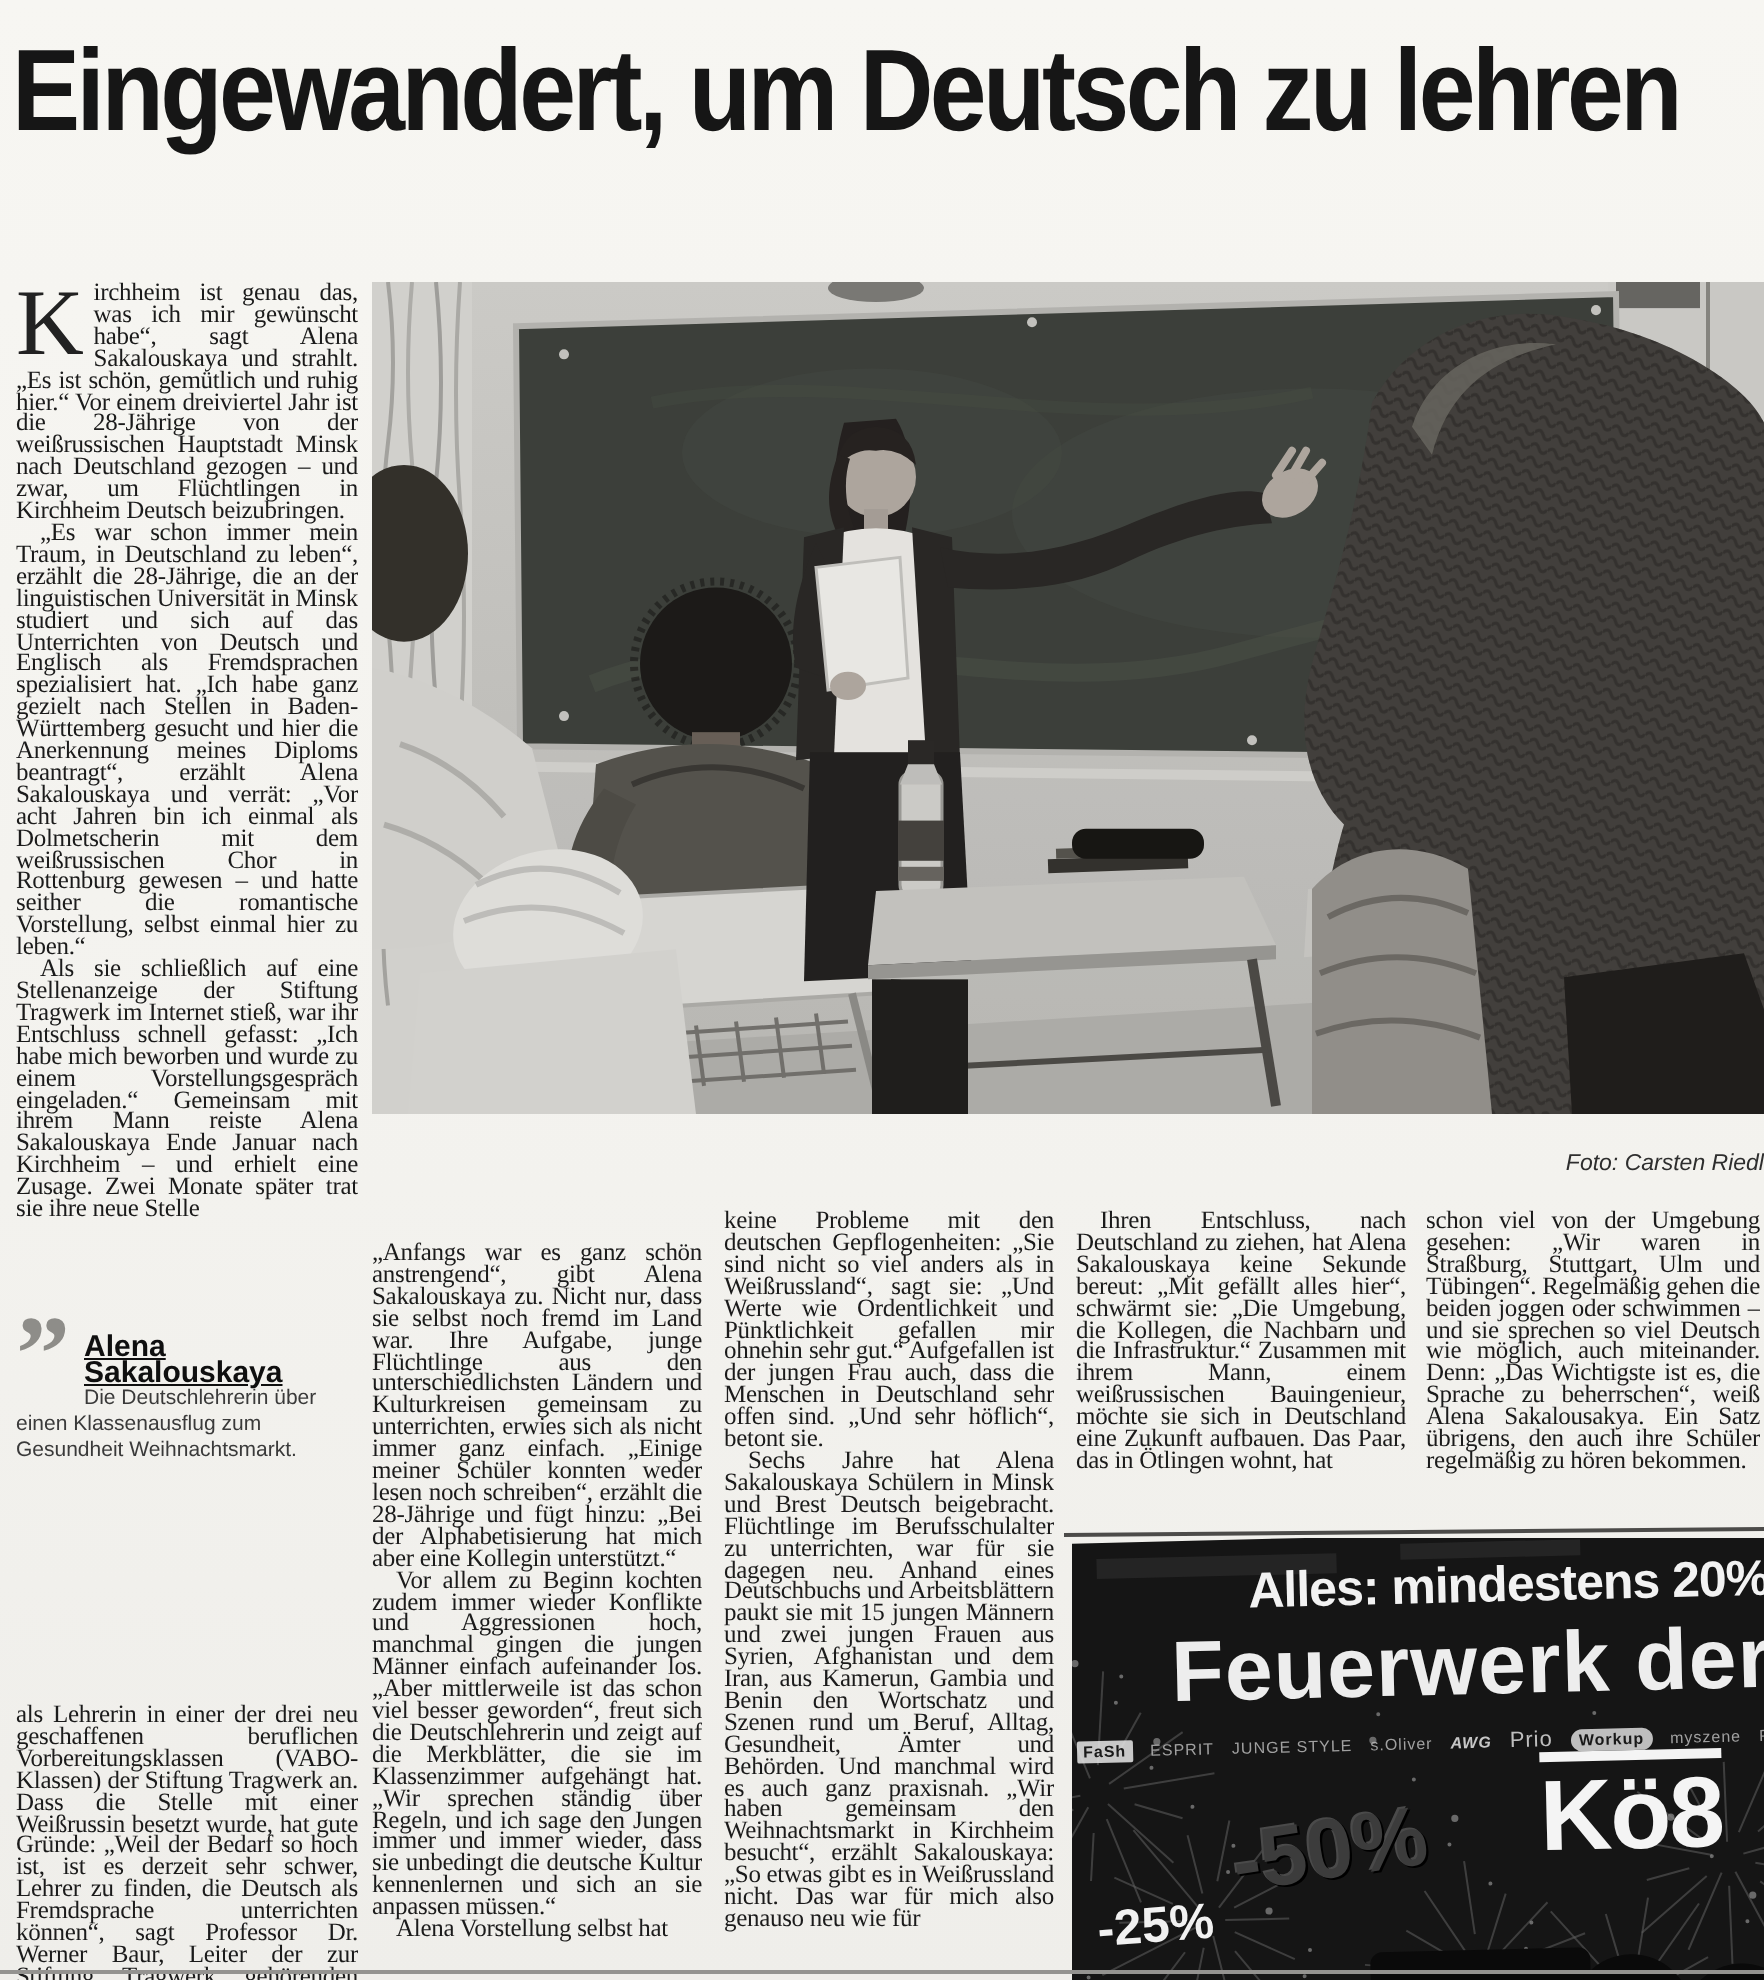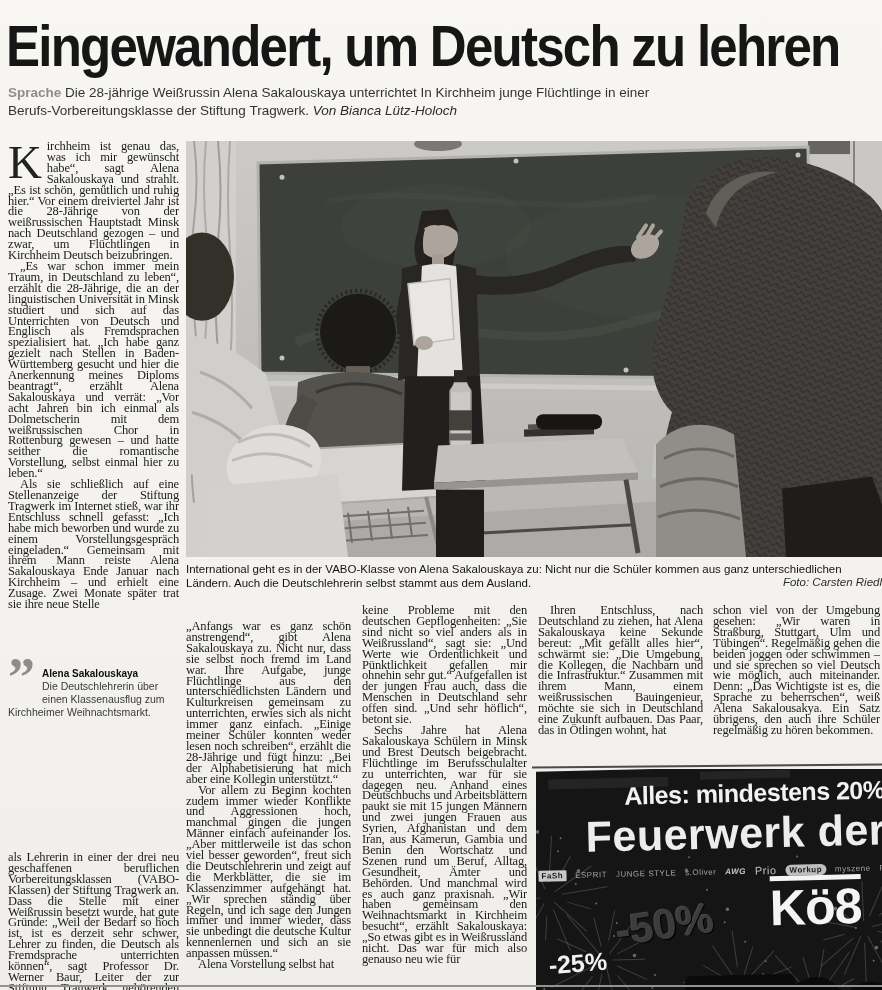--- a/index.html
+++ b/index.html
@@ -29,21 +29,21 @@
   #col4{left:538px;top:605px;width:165px;height:160px;}
   #col5{left:713px;top:605px;width:167px;height:160px;}
   .dropcap{float:left;font-size:47px;line-height:38px;padding:2px 5px 0 0;color:#222;
            font-family:"Liberation Serif",serif;}
 
   
   .pullquote{position:absolute;left:8px;top:658px;width:174px;}
   .quote-mark{float:left;font-size:54px;line-height:38px;color:#8e8d89;margin-right:7px;
               font-family:"Liberation Serif",serif;font-weight:bold;}
   .quote-text{font-family:"Liberation Serif",serif;font-size:15.5px;line-height:18.5px;color:#3b3b3b;}
-  .quote-author{margin-top:9px;font-weight:bold;font-size:10px;color:#0f0f0f;line-height:13px;}
+  .quote-author{margin-top:9px;font-weight:bold;font-size:15px;color:#0f0f0f;line-height:13px;text-decoration:underline;}
   .quote-role{font-size:10.5px;line-height:13px;color:#3a3a3a;}
 
   
   .photo{position:absolute;left:186px;top:141px;width:696px;height:416px;background:#c6c5c1;}
   .photo svg{display:block;}
   .caption{position:absolute;left:186px;top:562px;width:696px;font-size:11.5px;
            line-height:14px;color:#151515;}
   .caption .credit{position:absolute;right:0;top:13px;font-style:italic;color:#2e2e2e;text-align:right;}
 
   
@@ -72,32 +72,31 @@
 
   .bottom-rule{position:absolute;left:0;top:985px;width:882px;height:2px;background:#949390;}
   .top-smudge{position:absolute;background:#2a2a2a;opacity:.75;}
 </style>
 </head>
 <body>
 
 <div class="page">
 
   <div class="headline">Eingewandert, um Deutsch zu lehren</div>
-  <div class="standfirst"><span class="kicker">Sprache</span> <span>Die 28-jährige Weißrussin Alena Sakalouskaya unterrichtet In Kirchheim junge Flüchtlinge in einer Berufs-Vorbereitungsklasse der Stiftung Tragwerk.</span> <span class="byline">Von Bianca Lütz-Holoch</span></div>
 
   <div class="bodycol" id="col1a">
     <p class="first"><span class="dropcap">K</span><span>irchheim ist genau das, was ich mir gewünscht habe“, sagt Alena Sakalouskaya und strahlt. „Es ist schön, gemütlich und ruhig hier.“ Vor einem dreiviertel Jahr ist die 28-Jährige von der weißrussischen Hauptstadt Minsk nach Deutschland gezogen – und zwar, um Flüchtlingen in Kirchheim Deutsch beizubringen.</span></p>
     <p>„Es war schon immer mein Traum, in Deutschland zu leben“, erzählt die 28-Jährige, die an der linguistischen Universität in Minsk studiert und sich auf das Unterrichten von Deutsch und Englisch als Fremdsprachen spezialisiert hat. „Ich habe ganz gezielt nach Stellen in Baden-Württemberg gesucht und hier die Anerkennung meines Diploms beantragt“, erzählt Alena Sakalouskaya und verrät: „Vor acht Jahren bin ich einmal als Dolmetscherin mit dem weißrussischen Chor in Rottenburg gewesen – und hatte seither die romantische Vorstellung, selbst einmal hier zu leben.“</p>
     <p>Als sie schließlich auf eine Stellenanzeige der Stiftung Tragwerk im Internet stieß, war ihr Entschluss schnell gefasst: „Ich habe mich beworben und wurde zu einem Vorstellungsgespräch eingeladen.“ Gemeinsam mit ihrem Mann reiste Alena Sakalouskaya Ende Januar nach Kirchheim – und erhielt eine Zusage. Zwei Monate später trat sie ihre neue Stelle</p>
   </div>
 
   <div class="pullquote">
     <div class="quote-text"><span class="quote-mark">”</span></div>
     <div class="quote-author">Alena Sakalouskaya</div>
-    <div class="quote-role">Die Deutschlehrerin über einen Klassenausflug zum Kirchheimer Weihnachtsmarkt.</div>
+    <div class="quote-role">Die Deutschlehrerin über einen Klassenausflug zum Gesundheit Weihnachtsmarkt.</div>
   </div>
 
   <div class="bodycol" id="col1b">
     <p class="cont">als Lehrerin in einer der drei neu geschaffenen beruflichen Vorbereitungsklassen (VABO-Klassen) der Stiftung Tragwerk an. Dass die Stelle mit einer Weißrussin besetzt wurde, hat gute Gründe: „Weil der Bedarf so hoch ist, ist es derzeit sehr schwer, Lehrer zu finden, die Deutsch als Fremdsprache unterrichten können“, sagt Professor Dr. Werner Baur, Leiter der zur Stiftung Tragwerk gehörenden Janusz-Korczak-Schule.</p>
   </div>
 
   <div class="photo">
     <svg width="696" height="416" viewBox="0 0 696 414" preserveAspectRatio="none">
       <defs>
         <pattern id="knit" width="9" height="7" patternUnits="userSpaceOnUse" patternTransform="rotate(18)">
@@ -234,21 +233,20 @@
         <path d="M520,72 C530,42 560,27 592,31 C560,38 538,54 530,86 Z" fill="#6b6862" opacity="0.85"></path>
         <path d="M470,302 C490,280 520,276 548,292 L560,414 L470,414 Z" fill="#96938e"></path>
         <path d="M478,316 q34,-18 70,-2 M474,344 q38,-16 78,0 M472,374 q40,-14 82,2" stroke="#6f6c67" stroke-width="3" fill="none"></path>
         <path d="M596,346 L686,334 L696,362 L696,414 L600,414 Z" fill="#201e1c"></path>
       </g>
       <rect x="0" y="0" width="696" height="414" fill="#000" opacity="0.03"></rect>
     </svg>
   </div>
 
   <div class="caption">
-    <span>International geht es in der VABO-Klasse von Alena Sakalouskaya zu: Nicht nur die Schüler kommen aus ganz unterschiedlichen Ländern. Auch die Deutschlehrerin selbst stammt aus dem Ausland.</span>
     <span class="credit">Foto: Carsten Riedl</span>
   </div>
 
   <div class="bodycol" id="col2">
     <p class="first">„Anfangs war es ganz schön anstrengend“, gibt Alena Sakalouskaya zu. Nicht nur, dass sie selbst noch fremd im Land war. Ihre Aufgabe, junge Flüchtlinge aus den unterschiedlichsten Ländern und Kulturkreisen gemeinsam zu unterrichten, erwies sich als nicht immer ganz einfach. „Einige meiner Schüler konnten weder lesen noch schreiben“, erzählt die 28-Jährige und fügt hinzu: „Bei der Alphabetisierung hat mich aber eine Kollegin unterstützt.“</p>
     <p>Vor allem zu Beginn kochten zudem immer wieder Konflikte und Aggressionen hoch, manchmal gingen die jungen Männer einfach aufeinander los. „Aber mittlerweile ist das schon viel besser geworden“, freut sich die Deutschlehrerin und zeigt auf die Merkblätter, die sie im Klassenzimmer aufgehängt hat. „Wir sprechen ständig über Regeln, und ich sage den Jungen immer und immer wieder, dass sie unbedingt die deutsche Kultur kennenlernen und sich an sie anpassen müssen.“</p>
     <p>Alena Vorstellung selbst hat</p>
   </div>
   <div class="bodycol" id="col3">
     <p class="cont">keine Probleme mit den deutschen Gepflogenheiten: „Sie sind nicht so viel anders als in Weißrussland“, sagt sie: „Und Werte wie Ordentlichkeit und Pünktlichkeit gefallen mir ohnehin sehr gut.“ Aufgefallen ist der jungen Frau auch, dass die Menschen in Deutschland sehr offen sind. „Und sehr höflich“, betont sie.</p>

